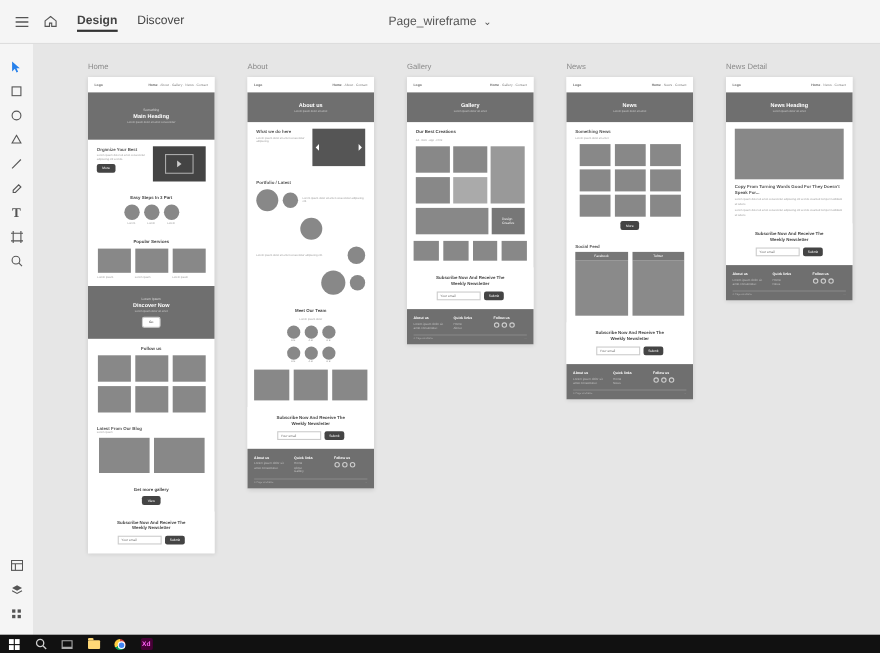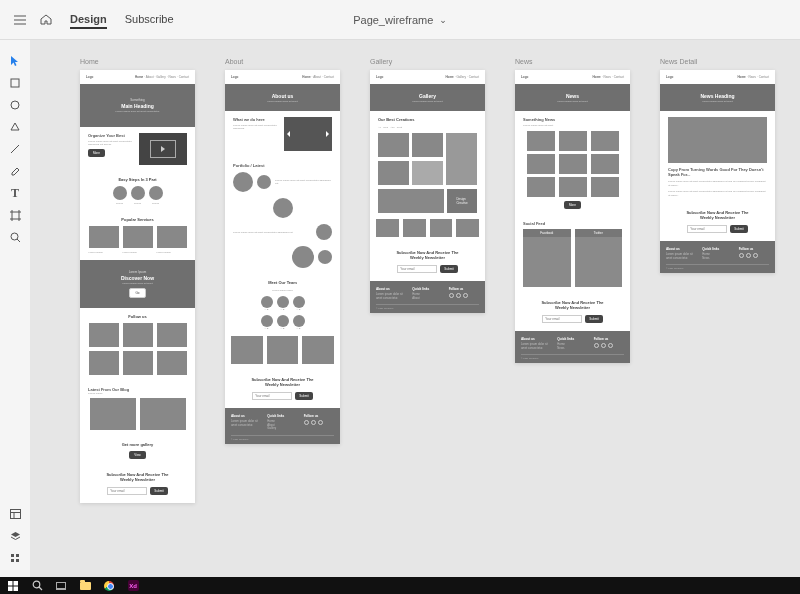--- a/index.html
+++ b/index.html
@@ -91,21 +91,21 @@
         <path d="M0 1h12M0 5h12M0 9h12" stroke="#555" stroke-width="1.2"></path>
       </svg>
   </div>
   <div class="home">
     <svg width="12" height="11" viewBox="0 0 12 11">
         <path d="M1 5 L6 1 L11 5 V10 H7 V7 H5 V10 H1 Z" fill="none" stroke="#555" stroke-width="1"></path>
       </svg>
   </div>
   <div class="tabs">
     <div class="tab active">Design</div>
-    <div class="tab">Subscribe</div>
+    <div class="tab">Discover</div>
   </div>
   <div class="doc-title">
     <span>Page_wireframe</span>
     <span class="chev">⌄</span>
   </div>
 </div>
 
 <div class="tool-strip">
   <div class="tool active">
       <svg width="10" height="12" viewBox="0 0 10 12">

